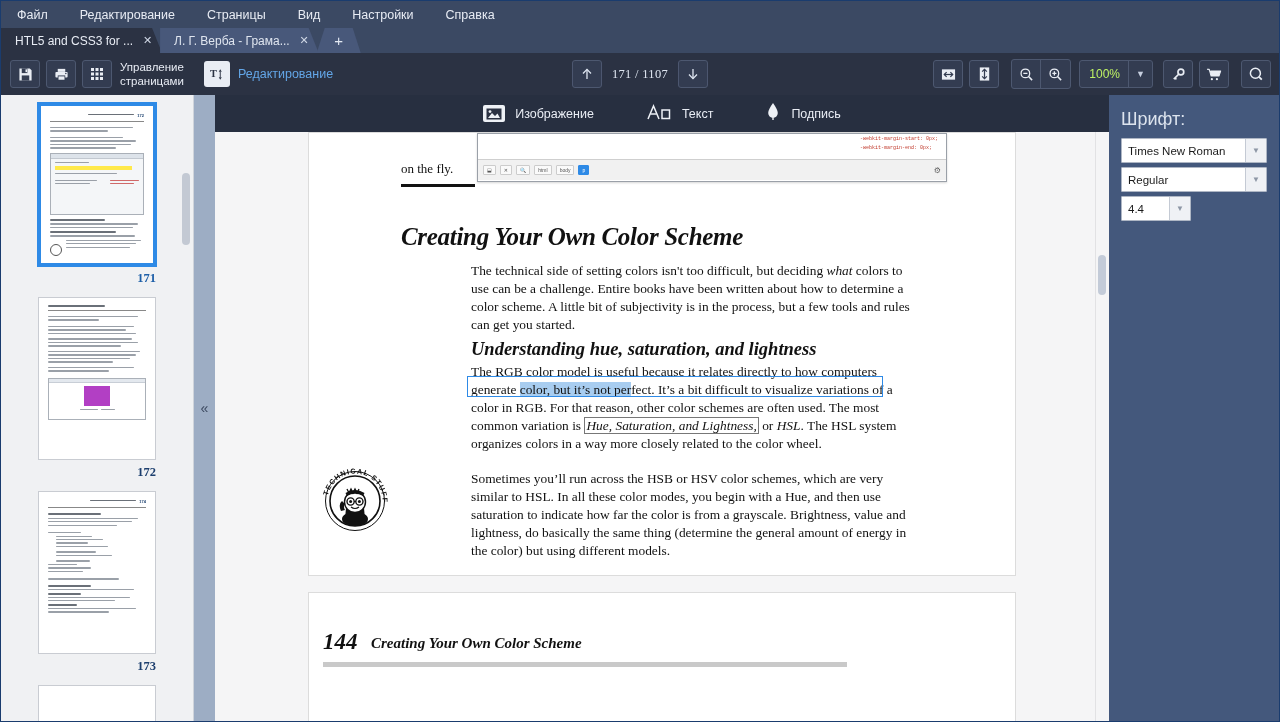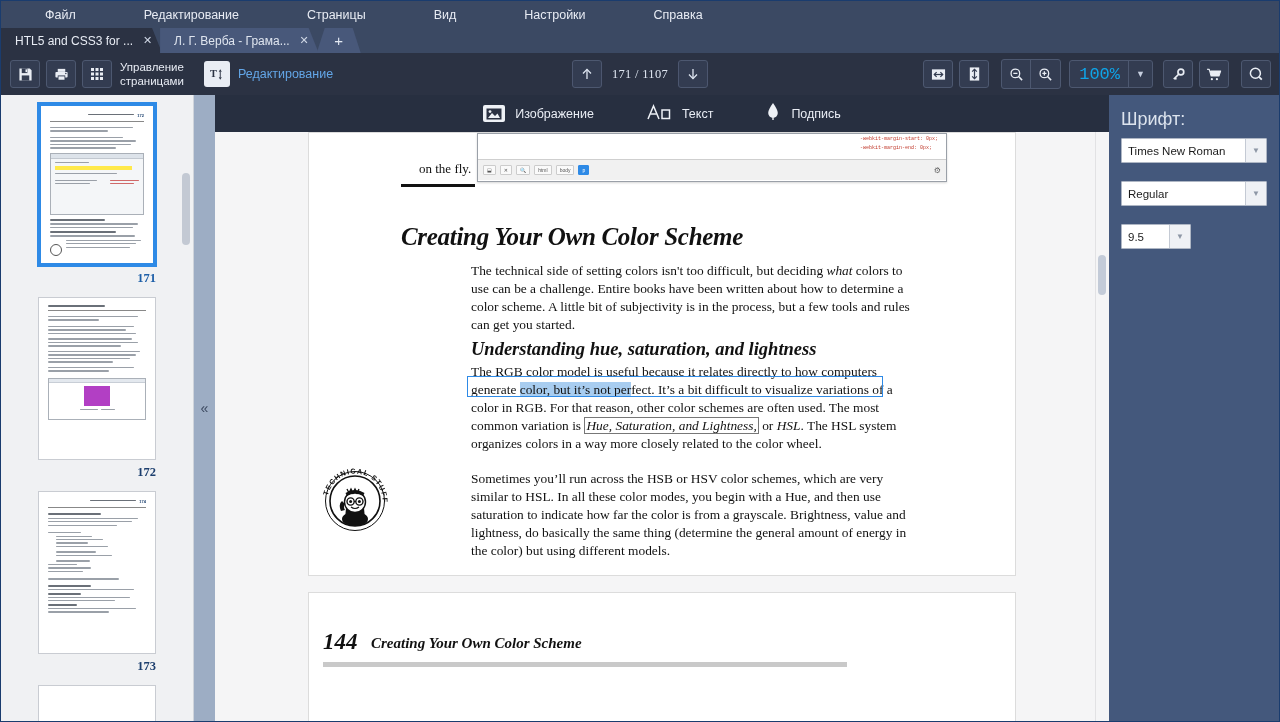--- a/index.html
+++ b/index.html
@@ -43,22 +43,21 @@
     width: 46px; height: 32px; display: flex; align-items: center; justify-content: center;
     color: #222; font-size: 13px; line-height: 1;
   }
   .winbtn svg { display:block; }
 
   
   .menubar {
     height: 27px; flex: 0 0 27px;
     background: #3b4963;
     display: flex; align-items: center;
-    padding-left: 28px;
-    gap: 36px;
+    padding-left: 0;
   }
   .menu-item {
     font-size: 12.5px; color: #e8ecf4;
     padding: 3px 16px; border-radius: 2px;
   }
 
   
   .tabbar {
     height: 25px; flex: 0 0 25px;
     background: #3b4963;
@@ -142,22 +141,22 @@
     display: flex; align-items: center; justify-content: center;
     color: #e9edf4;
   }
   .zoom-group .zb:first-child { border-right: 1px solid #4d5870; }
   .zoom-sel {
     display: flex; align-items: center;
     border: 1px solid #4d5870; border-radius: 3px;
     background: #333c51; height: 28px; margin-right: 10px;
   }
   .zoom-val {
-    font-size: 17px; color: #0ea5e9; padding: 0 8px 0 9px;
-    font-family: Liberation Mono, monospace;
+    font-size: 12px; color: #bef264; padding: 0 8px 0 9px;
+    font-family: Liberation Sans, sans-serif;
   }
   .zoom-caret {
     width: 24px; height: 26px;
     border-left: 1px solid #4d5870;
     display: flex; align-items: center; justify-content: center;
     color: #c6cfdf; font-size: 9px;
   }
   .sep-gap { width: 6px; }
 
   
@@ -243,21 +242,21 @@
     width: 708px; background: #ffffff;
     border: 1px solid #dcdcdc;
     position: relative;
     flex: 0 0 auto;
   }
   .page-gap { height: 16px; flex: 0 0 16px; }
 
   
   .pg1 { height: 444px; padding: 0; position: relative; }
   .onthefly {
-    position: absolute; left: 110px; top: 28px;
+    position: absolute; left: 92px; top: 28px;
     font-family: "Liberation Serif", serif; font-size: 13px; color: #111;
   }
   .onthefly-rule {
     position: absolute; left: 92px; top: 51px; width: 74px; height: 3px; background: #111;
   }
   .bwin {
     position: absolute; left: 168px; top: 0px; width: 470px; height: 49px;
     border: 1px solid #9aa0a8; background: #ffffff;
     box-shadow: 0 1px 2px rgba(0,0,0,0.16);
   }
@@ -340,21 +339,21 @@
 
   
   .rightpane {
     width: 170px; flex: 0 0 170px;
     background: #44587c;
     padding: 14px 12px;
   }
   .rp-label { font-size: 18px; color: #dde4ee; margin-bottom: 8px; }
   .rp-select {
     height: 25px; background: #ffffff; border: 1px solid #aeb6c4;
-    display: flex; align-items: center; margin-bottom: 18px;
+    display: flex; align-items: center; margin-bottom: 4px;
     border-radius: 1px;
   }
   .rp-select.small { width: 70px; }
   .rp-sel-val {
     flex: 1; font-size: 11.5px; color: #1b1b1b; padding-left: 6px;
     white-space: nowrap; overflow: hidden;
   }
   .rp-sel-caret {
     width: 21px; height: 23px; border-left: 1px solid #c4cad4;
     background: #eff1f5;
@@ -789,19 +788,19 @@
       <div class="rp-label">Шрифт:</div>
       <div class="rp-select">
         <div class="rp-sel-val">Times New Roman</div>
         <div class="rp-sel-caret">▼</div>
       </div>
       <div class="rp-select">
         <div class="rp-sel-val">Regular</div>
         <div class="rp-sel-caret">▼</div>
       </div>
       <div class="rp-select small">
-        <div class="rp-sel-val">9.5</div>
+        <div class="rp-sel-val">4.4</div>
         <div class="rp-sel-caret">▼</div>
       </div>
     </div>
 
   </div>
 </div>
 
 </body></html>

